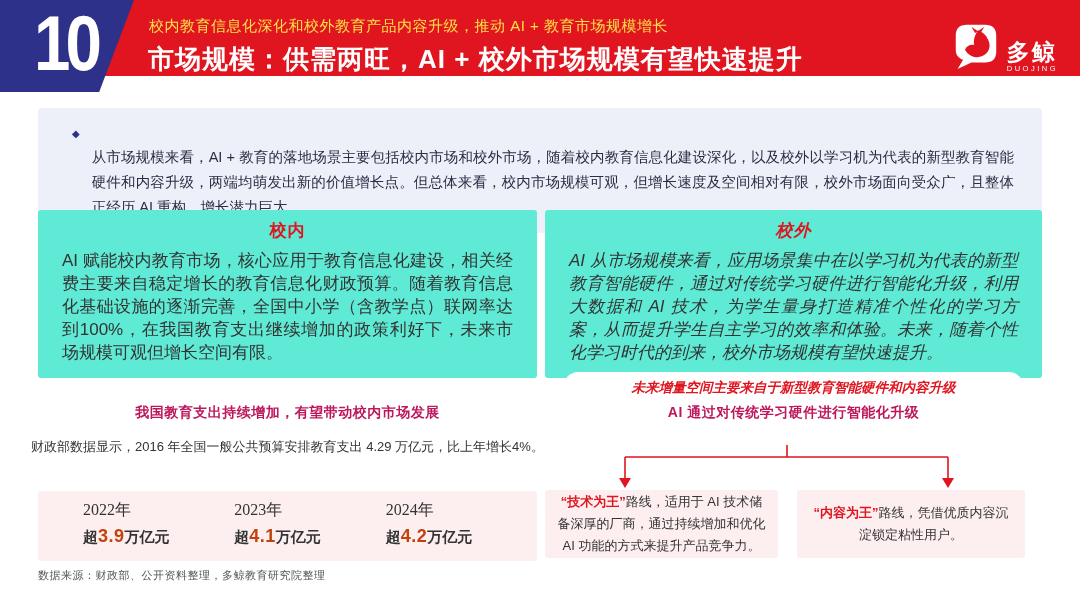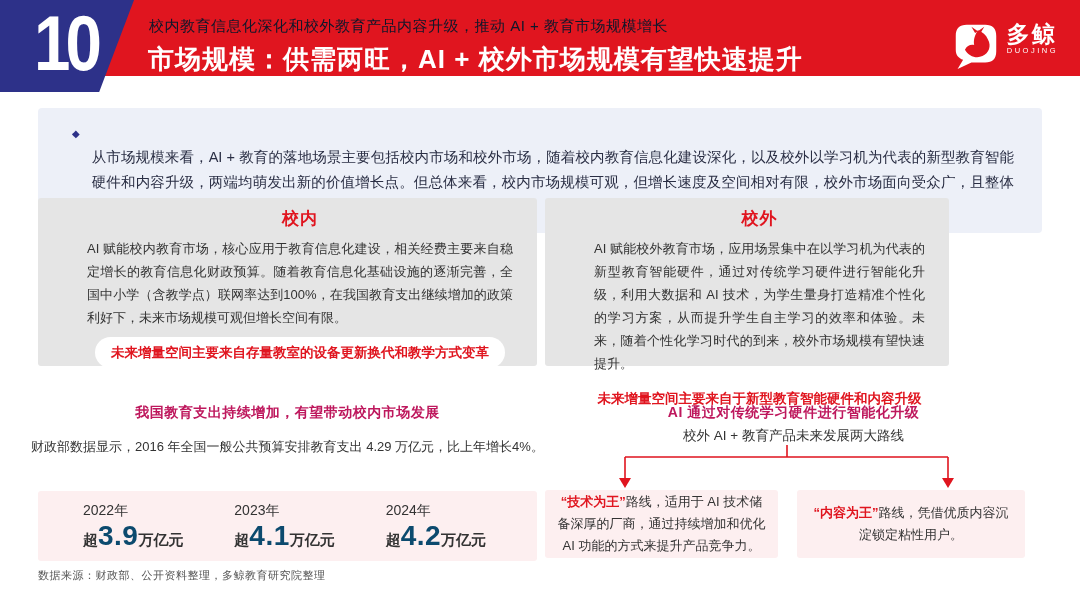--- a/index.html
+++ b/index.html
@@ -11,61 +11,61 @@
   
   .header{position:absolute;left:0;top:0;width:1080px;height:76px;background:#e0151f;}
   .numtab{
     position:absolute;left:0;top:0;width:134px;height:92px;background:#2d3189;
     clip-path:polygon(0 0,100% 0,74% 100%,0 100%);
   }
   .slide-number{
     position:absolute;left:34px;top:-3px;color:#fff;font-size:78px;font-weight:700;
     line-height:92px;letter-spacing:-6px;transform:scaleX(.84);transform-origin:left center;
   }
-  .kicker{position:absolute;left:149px;top:17px;color:#0f172a;font-size:15px;letter-spacing:.5px;white-space:nowrap;}
+  .kicker{position:absolute;left:149px;top:17px;color:#fde047;font-size:15px;letter-spacing:.5px;white-space:nowrap;}
   .main-title{position:absolute;left:148px;top:42px;color:#fff;font-size:26px;font-weight:700;letter-spacing:1px;white-space:nowrap;}
-  .logo{position:absolute;right:22px;top:22px;display:flex;align-items:flex-start;gap:8px;}
+  .logo{position:absolute;right:22px;top:22px;display:flex;align-items:flex-end;gap:8px;}
   .logo-text .cn{color:#fff;font-size:23px;font-weight:700;letter-spacing:2px;line-height:24px;}
   .logo-text .en{color:#fff;font-size:7.5px;letter-spacing:2.5px;line-height:10px;}
   
   .summary{
     position:absolute;left:38px;top:108px;width:1004px;box-sizing:border-box;
     background:#edf0f8;border-radius:4px;padding:13px 28px 13px 32px;
     display:flex;align-items:flex-start;
   }
   .summary .bullet{color:#2d3189;font-size:10px;line-height:25px;margin:0 12px 0 2px;flex:none;}
   .summary .sum-text{color:#2a2e44;font-size:14.5px;line-height:25px;text-align:justify;margin-top:24px;}
   
-  .col{position:absolute;top:198px;height:168px;background:#e5e5e5;border-radius:3px;box-sizing:border-box;padding-left:25px;}
+  .col{position:absolute;top:210px;height:168px;background:#5eead4;border-radius:3px;box-sizing:border-box;}
   .col.in{left:38px;width:499px;}
-  .col.out{left:545px;width:404px;}
+  .col.out{left:545px;width:497px;font-style:italic;}
   .col-title{margin-top:11px;text-align:center;color:#e0151f;font-size:17px;font-weight:700;letter-spacing:1px;line-height:20px;}
-  .col-body{margin:8px 24px 0;color:#333;font-size:13px;line-height:23px;text-align:justify;}
+  .col-body{margin:8px 24px 0;color:#333;font-size:17px;line-height:23px;text-align:justify;}
   .pill{
     margin:8px 32px 0;height:31px;border-radius:16px;background:#fff;
     color:#e0151f;font-size:13.5px;font-weight:700;line-height:31px;text-align:center;white-space:nowrap;overflow:hidden;
   }
   .col.out .pill{margin:8px 18px 0;}
   
   .mid-heading{position:absolute;top:404px;text-align:center;color:#be185d;font-size:14px;font-weight:700;letter-spacing:.5px;}
   .mid-heading.left{left:38px;width:499px;}
   .mid-heading.right{left:545px;width:497px;}
   .spending-detail{position:absolute;left:28px;top:438px;width:519px;text-align:center;color:#333;font-size:13px;white-space:nowrap;}
   .routes-sub{position:absolute;left:545px;top:427px;width:497px;text-align:center;color:#333;font-size:13.5px;}
   .branch{position:absolute;left:545px;top:444px;}
   
   .stats-box{
     position:absolute;left:38px;top:491px;width:499px;height:70px;background:#fdeff0;border-radius:3px;
     box-sizing:border-box;display:flex;align-items:center;padding-left:45px;
   }
   .stat{width:158px;}
-  .stat .year{color:#333;font-size:14px;line-height:16px;margin-bottom:4px;}
+  .stat .year{color:#333;font-size:16px;line-height:16px;margin-bottom:4px;font-family:Liberation Serif, serif;}
   .stat .val-row{display:flex;align-items:baseline;}
   .stat .prefix,.stat .unit{color:#333;font-size:15px;font-weight:700;}
-  .stat .value{color:#0c4a6e;font-size:28px;font-weight:700;letter-spacing:.5px;line-height:28px;}
+  .stat .value{color:#c2410c;font-size:18px;font-weight:700;letter-spacing:.5px;line-height:28px;}
   
   .route-box{
     position:absolute;top:490px;height:68px;background:#fdeff0;border-radius:3px;box-sizing:border-box;
     display:flex;align-items:center;justify-content:center;padding:4px 12px;
   }
   .route-box.b1{left:545px;width:233px;}
   .route-box.b2{left:797px;width:228px;}
   .route-text{color:#333;font-size:13px;line-height:22px;text-align:center;}
   .route-text .hl{color:#e0151f;font-weight:700;}
   
@@ -97,26 +97,25 @@
   </div>
 
   <div class="summary">
     <span class="bullet">◆</span>
     <div class="sum-text">从市场规模来看，AI + 教育的落地场景主要包括校内市场和校外市场，随着校内教育信息化建设深化，以及校外以学习机为代表的新型教育智能硬件和内容升级，两端均萌发出新的价值增长点。但总体来看，校内市场规模可观，但增长速度及空间相对有限，校外市场面向受众广，且整体正经历 AI 重构，增长潜力巨大。</div>
   </div>
 
   <div class="col in">
     <div class="col-title">校内</div>
     <div class="col-body">AI 赋能校内教育市场，核心应用于教育信息化建设，相关经费主要来自稳定增长的教育信息化财政预算。随着教育信息化基础设施的逐渐完善，全国中小学（含教学点）联网率达到100%，在我国教育支出继续增加的政策利好下，未来市场规模可观但增长空间有限。</div>
-    <div class="pill">未来增量空间主要来自存量教室的设备更新换代和教学方式变革</div>
   </div>
 
   <div class="col out">
     <div class="col-title">校外</div>
-    <div class="col-body">AI 赋能校外教育市场，应用场景集中在以学习机为代表的新型教育智能硬件，通过对传统学习硬件进行智能化升级，利用大数据和 AI 技术，为学生量身打造精准个性化的学习方案，从而提升学生自主学习的效率和体验。未来，随着个性化学习时代的到来，校外市场规模有望快速提升。</div>
+    <div class="col-body">AI 从市场规模来看，应用场景集中在以学习机为代表的新型教育智能硬件，通过对传统学习硬件进行智能化升级，利用大数据和 AI 技术，为学生量身打造精准个性化的学习方案，从而提升学生自主学习的效率和体验。未来，随着个性化学习时代的到来，校外市场规模有望快速提升。</div>
     <div class="pill">未来增量空间主要来自于新型教育智能硬件和内容升级</div>
   </div>
 
   <div class="mid-heading left">我国教育支出持续增加，有望带动校内市场发展</div>
   <div class="spending-detail">财政部数据显示，2016 年全国一般公共预算安排教育支出 4.29 万亿元，比上年增长4%。</div>
 
   <div class="stats-box">
     <div class="stat">
       <div class="year">2022年</div>
       <div class="val-row">
@@ -137,21 +136,20 @@
       <div class="year">2024年</div>
       <div class="val-row">
         <span class="prefix">超</span>
           <span class="value">4.2</span>
           <span class="unit">万亿元</span>
       </div>
     </div>
   </div>
 
   <div class="mid-heading right">AI 通过对传统学习硬件进行智能化升级</div>
-  <div class="routes-sub">校外 AI + 教育产品未来发展两大路线</div>
 
   <svg class="branch" width="497" height="46" viewBox="0 0 497 46">
     <path d="M242 1 V13 M80 13 H403 M80 13 V35 M403 13 V35" stroke="#e0151f" stroke-width="1.6" fill="none"></path>
     <path d="M74 34 h12 l-6 10 z" fill="#e0151f"></path>
     <path d="M397 34 h12 l-6 10 z" fill="#e0151f"></path>
   </svg>
 
   <div class="route-box b1">
     <div class="route-text">
       <span class="hl">“技术为王”</span><span>路线，适用于 AI 技术储备深厚的厂商，通过持续增加和优化 AI 功能的方式来提升产品竞争力。</span>

